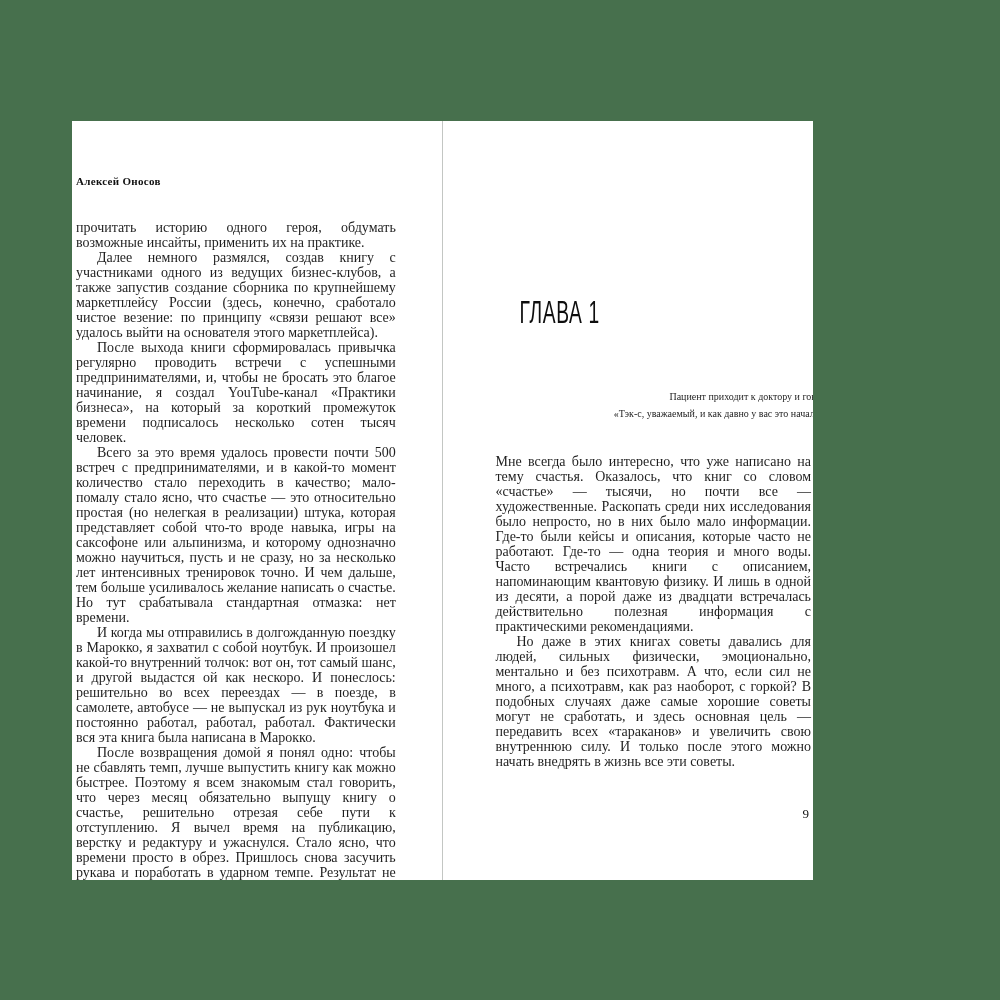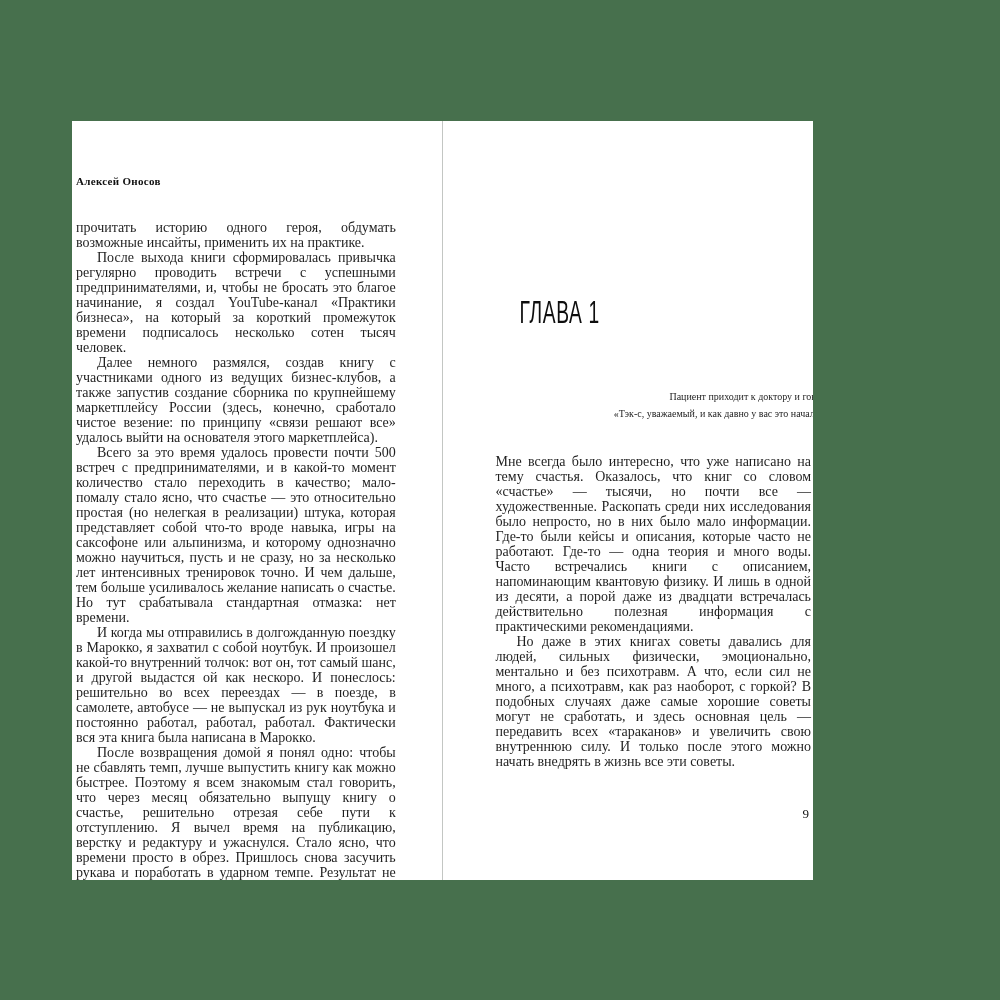--- a/index.html
+++ b/index.html
@@ -53,22 +53,22 @@
 </head>
 <body>
 
 <div class="canvas">
   <div class="spread">
 
     <div class="page page-left">
       <div class="running-header">Алексей Оносов</div>
       <div class="body-text">
         <p>прочитать историю одного героя, обдумать возможные инсайты, применить их на практике.</p>
+        <p class="indent">Далее немного размялся, создав книгу с участниками одного из ведущих бизнес-клубов, а также запустив создание сборника по крупнейшему маркетплейсу России (здесь, конечно, сработало чистое везение: по принципу «связи решают все» удалось выйти на основателя этого маркетплейса).</p>
         <p class="indent">После выхода книги сформировалась привычка регулярно проводить встречи с успешными предпринимателями, и, чтобы не бросать это благое начинание, я создал YouTube-канал «Практики бизнеса», на который за короткий промежуток времени подписалось несколько сотен тысяч человек.</p>
-        <p class="indent">Далее немного размялся, создав книгу с участниками одного из ведущих бизнес-клубов, а также запустив создание сборника по крупнейшему маркетплейсу России (здесь, конечно, сработало чистое везение: по принципу «связи решают все» удалось выйти на основателя этого маркетплейса).</p>
         <p class="indent">Всего за это время удалось провести почти 500 встреч с предпринимателями, и в какой-то момент количество стало переходить в качество; мало-помалу стало ясно, что счастье — это относительно простая (но нелегкая в реализации) штука, которая представляет собой что-то вроде навыка, игры на саксофоне или альпинизма, и которому однозначно можно научиться, пусть и не сразу, но за несколько лет интенсивных тренировок точно. И чем дальше, тем больше усиливалось желание написать о счастье. Но тут срабатывала стандартная отмазка: нет времени.</p>
         <p class="indent">И когда мы отправились в долгожданную поездку в Марокко, я захватил с собой ноутбук. И произошел какой-то внутренний толчок: вот он, тот самый шанс, и другой выдастся ой как нескоро. И понеслось: решительно во всех переездах — в поезде, в самолете, автобусе — не выпускал из рук ноутбука и постоянно работал, работал, работал. Фактически вся эта книга была написана в Марокко.</p>
         <p class="indent">После возвращения домой я понял одно: чтобы не сбавлять темп, лучше выпустить книгу как можно быстрее. Поэтому я всем знакомым стал говорить, что через месяц обязательно выпущу книгу о счастье, решительно отрезая себе пути к отступлению. Я вычел время на публикацию, верстку и редактуру и ужаснулся. Стало ясно, что времени просто в обрез. Пришлось снова засучить рукава и поработать в ударном темпе. Результат не заставил себя ждать: книгу удалось издать точно в обозначенный срок.</p>
       </div>
     </div>
 
     <div class="gutter"></div>
 
     <div class="page page-right">
       <div class="chapter-label">

